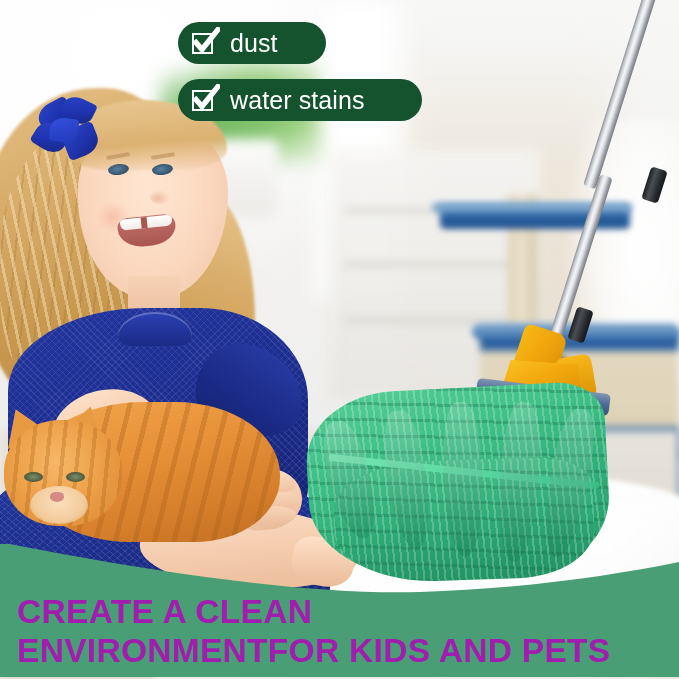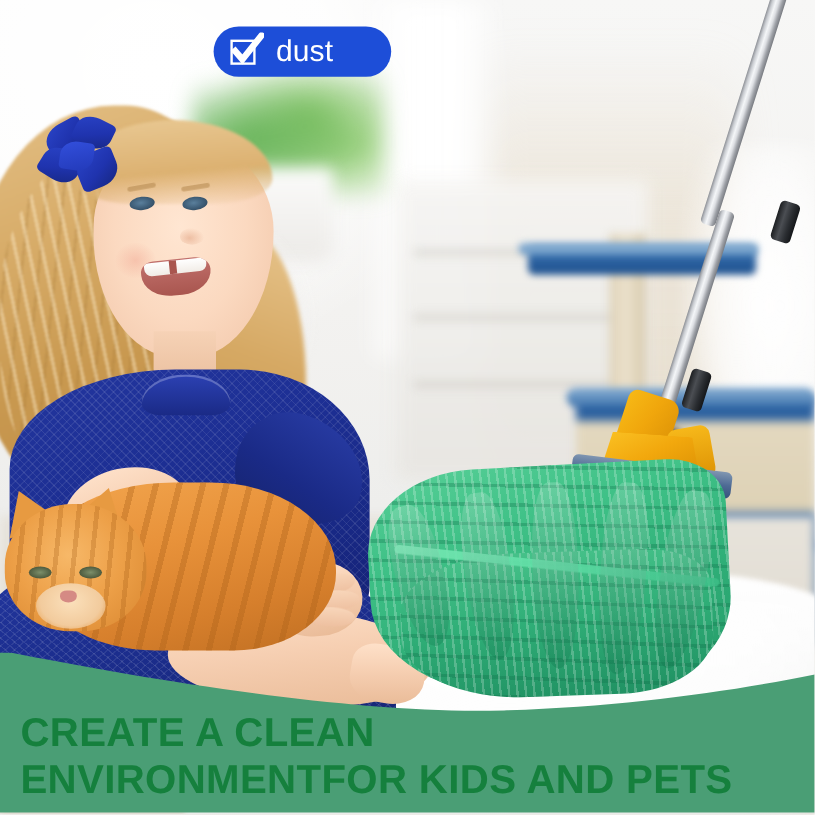--- a/index.html
+++ b/index.html
@@ -576,21 +576,21 @@
     position: absolute;
     left: 0; bottom: 0;
     width: 679px; height: 135px;
   }
   .banner svg { position: absolute; inset: 0; width: 100%; height: 100%; }
   .banner-text {
     position: absolute;
     left: 17px;
     bottom: 8px;
     width: 660px;
-    color: #15803d;
+    color: #a21caf;
     font-weight: bold;
     font-size: 33.5px;
     line-height: 1.18;
     letter-spacing: .3px;
     text-transform: uppercase;
   }
   .banner-text div { white-space: nowrap; }
 
   
   .badges {
@@ -599,21 +599,21 @@
     width: 430px;
   }
   .badge-row { display: flex; gap: 30px; margin-bottom: 15px; }
   .badge {
     display: flex;
     align-items: center;
     gap: 13px;
     height: 42px;
     padding: 0 22px 0 14px;
     border-radius: 21px;
-    background: #1d4ed8;
+    background: #14532d;
     color: #ffffff;
     font-size: 25px;
     letter-spacing: .1px;
     white-space: nowrap;
     box-sizing: border-box;
   }
   .badge.w1 { width: 148px; }
   .badge.w2 { width: 244px; }
   .chk { position: relative; width: 25px; height: 25px; flex: 0 0 25px; }
   .chk .box {
@@ -755,20 +755,29 @@
             <path d="M5 15.5 L11 22.5 L27 2.5" fill="none" stroke="#ffffff" stroke-width="5.4" stroke-linecap="square"></path>
           </svg>
         </span>
         <span class="badge-label">dust</span>
       </div>
 
     </div>
 
     <div class="badge-row">
 
+      <div class="badge w2">
+        <span class="chk">
+          <span class="box"></span>
+          <svg viewBox="0 0 29 29" aria-hidden="true">
+            <path d="M5 15.5 L11 22.5 L27 2.5" fill="none" stroke="#ffffff" stroke-width="5.4" stroke-linecap="square"></path>
+          </svg>
+        </span>
+        <span class="badge-label">water stains</span>
+      </div>
     </div>
   </div>
 
   <div class="banner">
     <svg viewBox="0 0 679 135" preserveAspectRatio="none" aria-hidden="true">
       <path d="M0,0 C120,24 300,54 420,50 C520,47 610,34 679,20 L679,135 L0,135 Z" fill="#4a9e75" transform="translate(0,-2)"></path>
     </svg>
     <div class="banner-text">
       <div>CREATE A CLEAN</div>
       <div>ENVIRONMENTFOR KIDS AND PETS</div>

